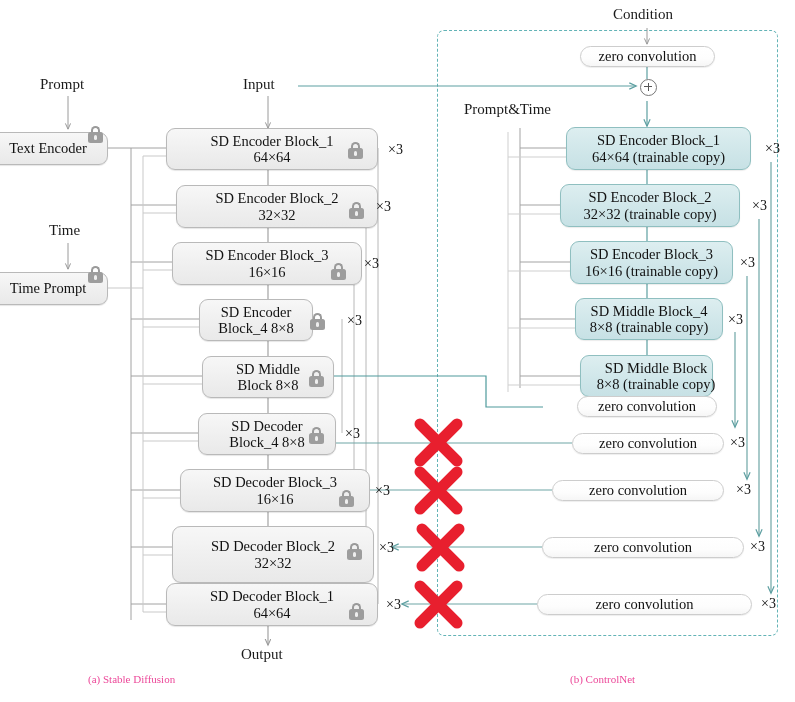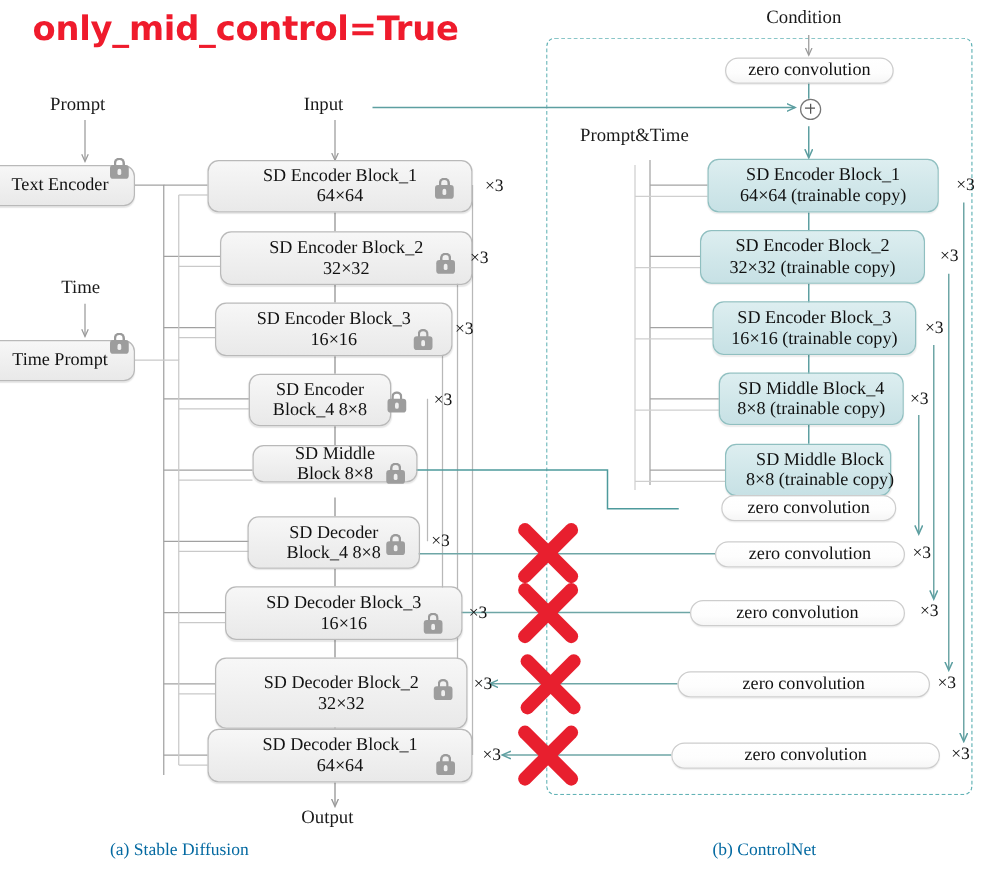--- a/index.html
+++ b/index.html
@@ -15,21 +15,21 @@
     font-weight:bold;font-size:27px;letter-spacing:-.2px;
     color:#ef1b2c;white-space:nowrap;
   }
 
   
   svg.wires{position:absolute;left:0;top:0;width:795px;height:702px;overflow:visible;}
 
   
   .lbl{position:absolute;font-family:"Liberation Serif",serif;font-size:15px;
        color:#1a1a1a;white-space:nowrap;}
-  .caption{position:absolute;font-size:14px;white-space:nowrap;color:#0369a1;text-align:center;}
+  .caption{position:absolute;font-size:11px;white-space:nowrap;color:#ec4899;text-align:center;}
 
   
   .node{
     position:absolute;box-sizing:border-box;
     border:1px solid #b9b9b9;border-radius:9px;
     background:linear-gradient(180deg,#f7f7f7 0%,#efefef 55%,#e9e9e9 100%);
     box-shadow:0 1px 1px rgba(0,0,0,.10);
     display:flex;flex-direction:column;align-items:center;justify-content:center;
     font-size:14.5px;line-height:1.12;color:#111;text-align:right;
   }
@@ -84,21 +84,20 @@
     content:"";position:absolute;background:#555;
   }
   .plusnode:before{left:3px;top:6.2px;width:8.4px;height:1.3px;}
   .plusnode:after{left:6.5px;top:3px;width:1.3px;height:8.4px;}
 </style>
 </head>
 <body>
 
 <div id="stage">
 
-  <div class="title">only_mid_control=True</div>
 
   <div class="dashpanel" style="left:437px;top:30px;width:341px;height:606px;"></div>
 
   <svg class="wires" viewBox="0 0 795 702">
     <defs>
       <marker id="agray" markerWidth="7" markerHeight="7" refX="5.6" refY="3" orient="auto">
         <path d="M0,0.4 L5.8,3 L0,5.6" fill="none" stroke="#9a9a9a" stroke-width="1"></path>
       </marker>
       <marker id="ateal" markerWidth="7" markerHeight="7" refX="5.6" refY="3" orient="auto">
         <path d="M0,0.4 L5.8,3 L0,5.6" fill="none" stroke="#5d9fa1" stroke-width="1"></path>
@@ -269,21 +268,21 @@
   <div class="node" style="left:199px;top:299px;width:114px;height:42px;">
     <span class="l1">SD Encoder</span>
     <span class="l2">Block_4 8×8</span>
     <div class="lock" style="left:110px;top:13px;">
       <div class="shackle"></div>
         <div class="body"></div>
       </div>
   </div>
   <div class="x3" style="left:347px;top:313px;">×3</div>
 
-  <div class="node" style="left:202px;top:356px;width:132px;height:30px;">
+  <div class="node" style="left:202px;top:356px;width:132px;height:42px;">
     <span class="l1">SD Middle</span>
     <span class="l2">Block 8×8</span>
     <div class="lock" style="left:106px;top:13px;">
       <div class="shackle"></div>
         <div class="body"></div>
       </div>
   </div>
 
   <div class="node" style="left:198px;top:413px;width:138px;height:42px;">
     <span class="l1">SD Decoder</span>

